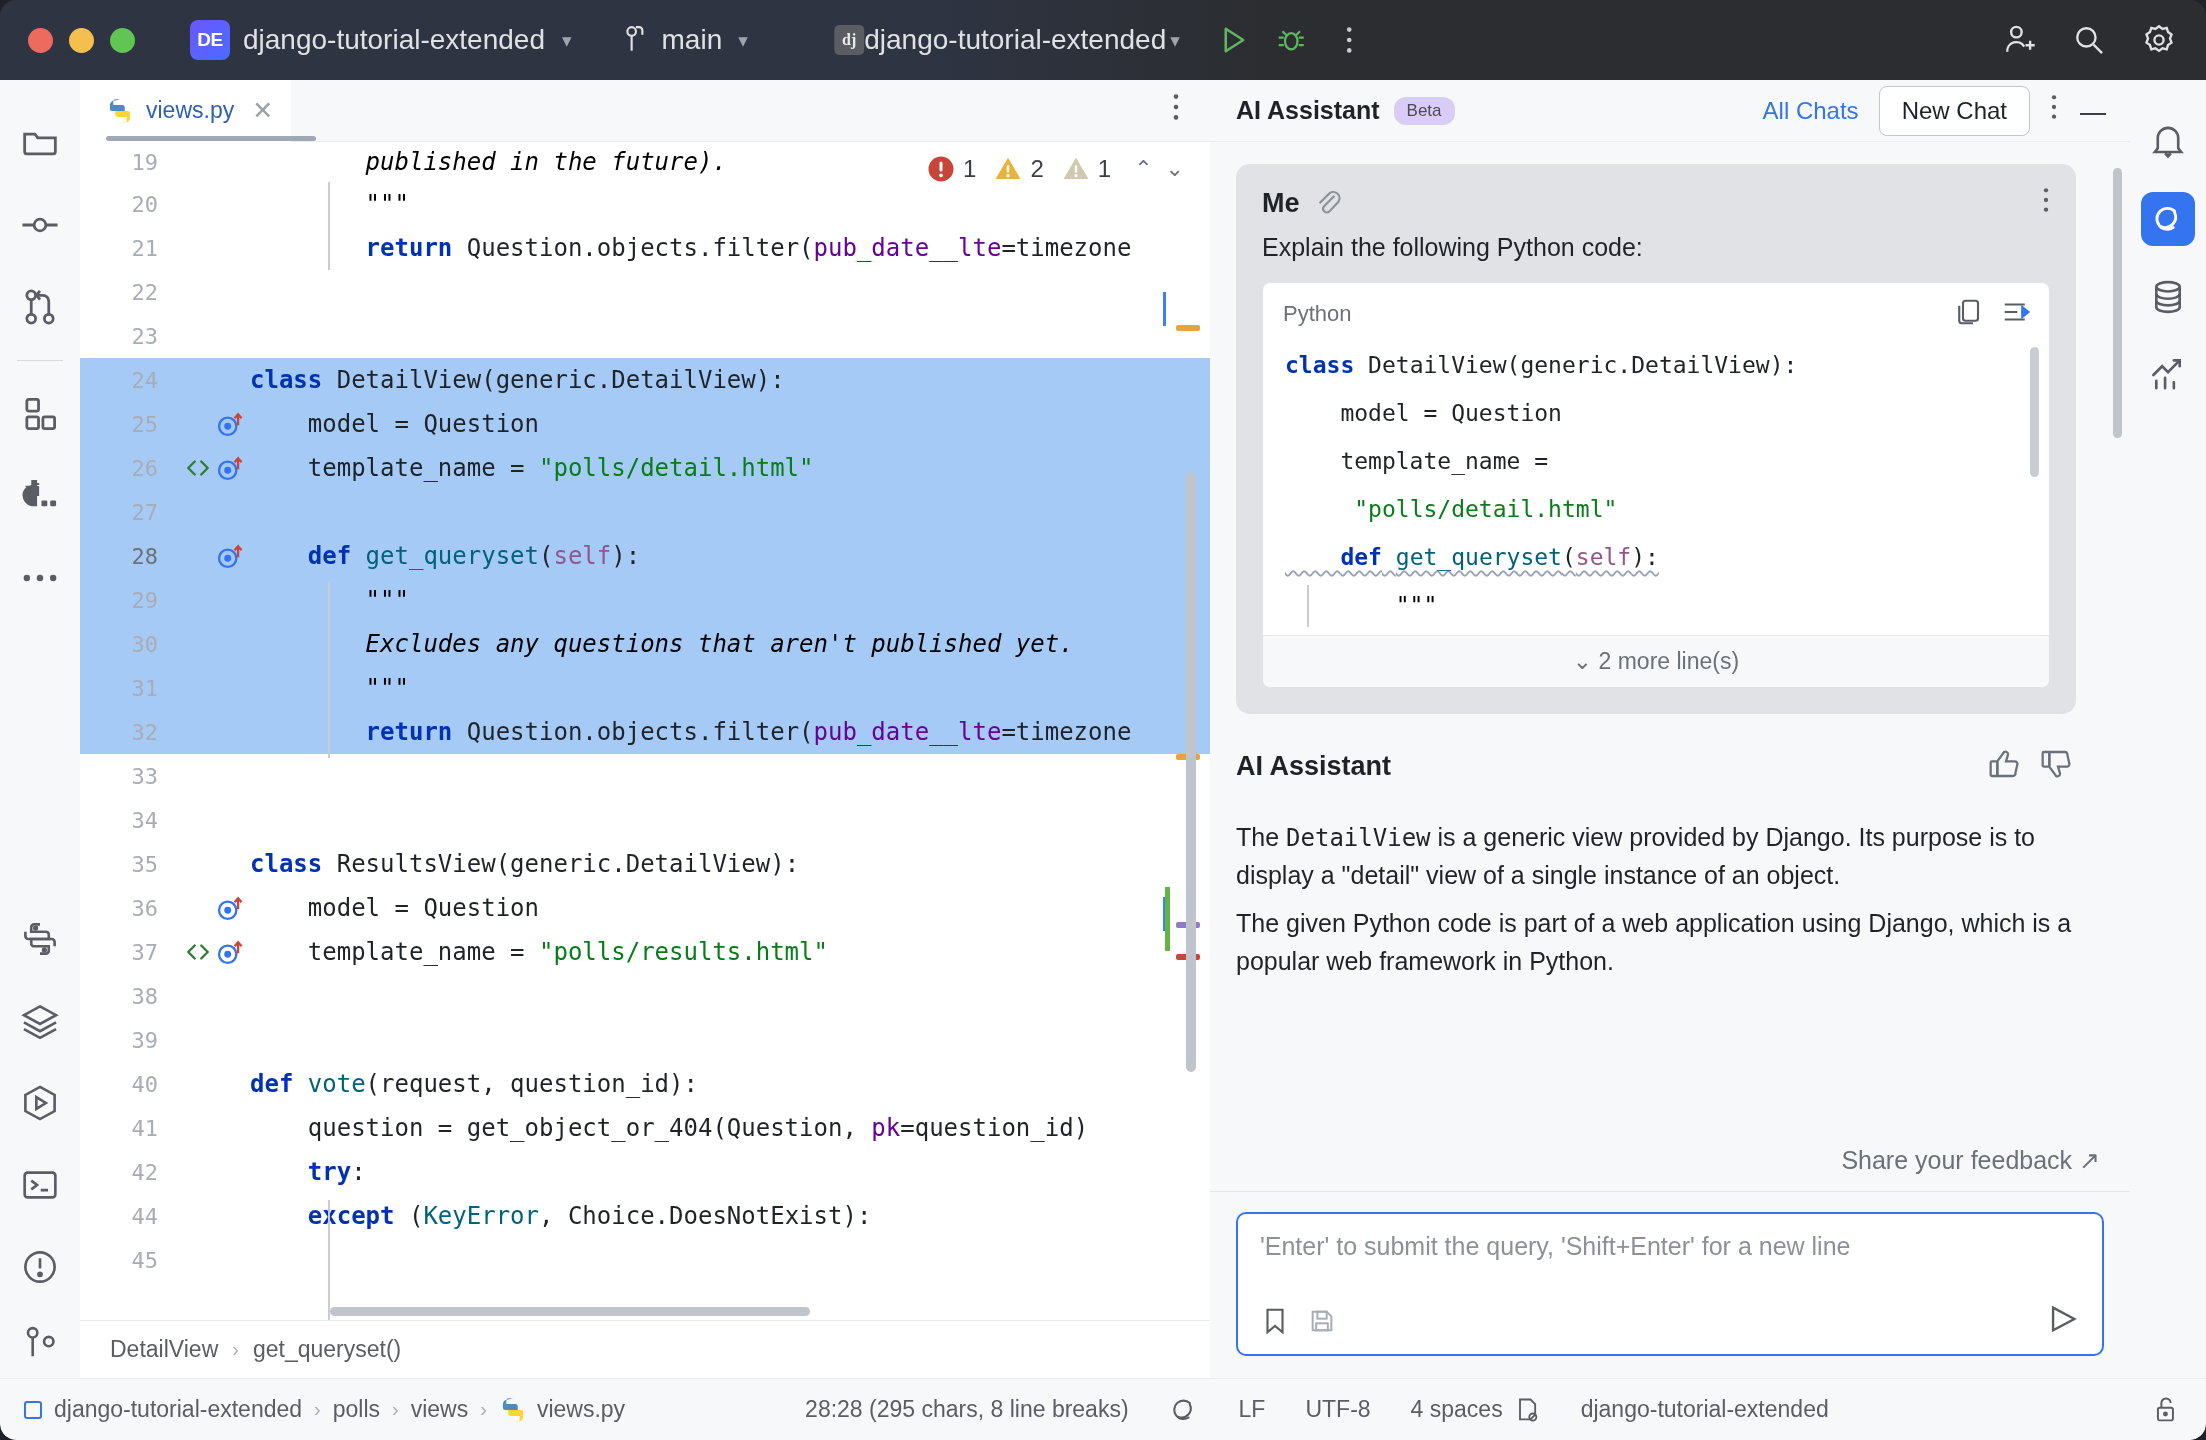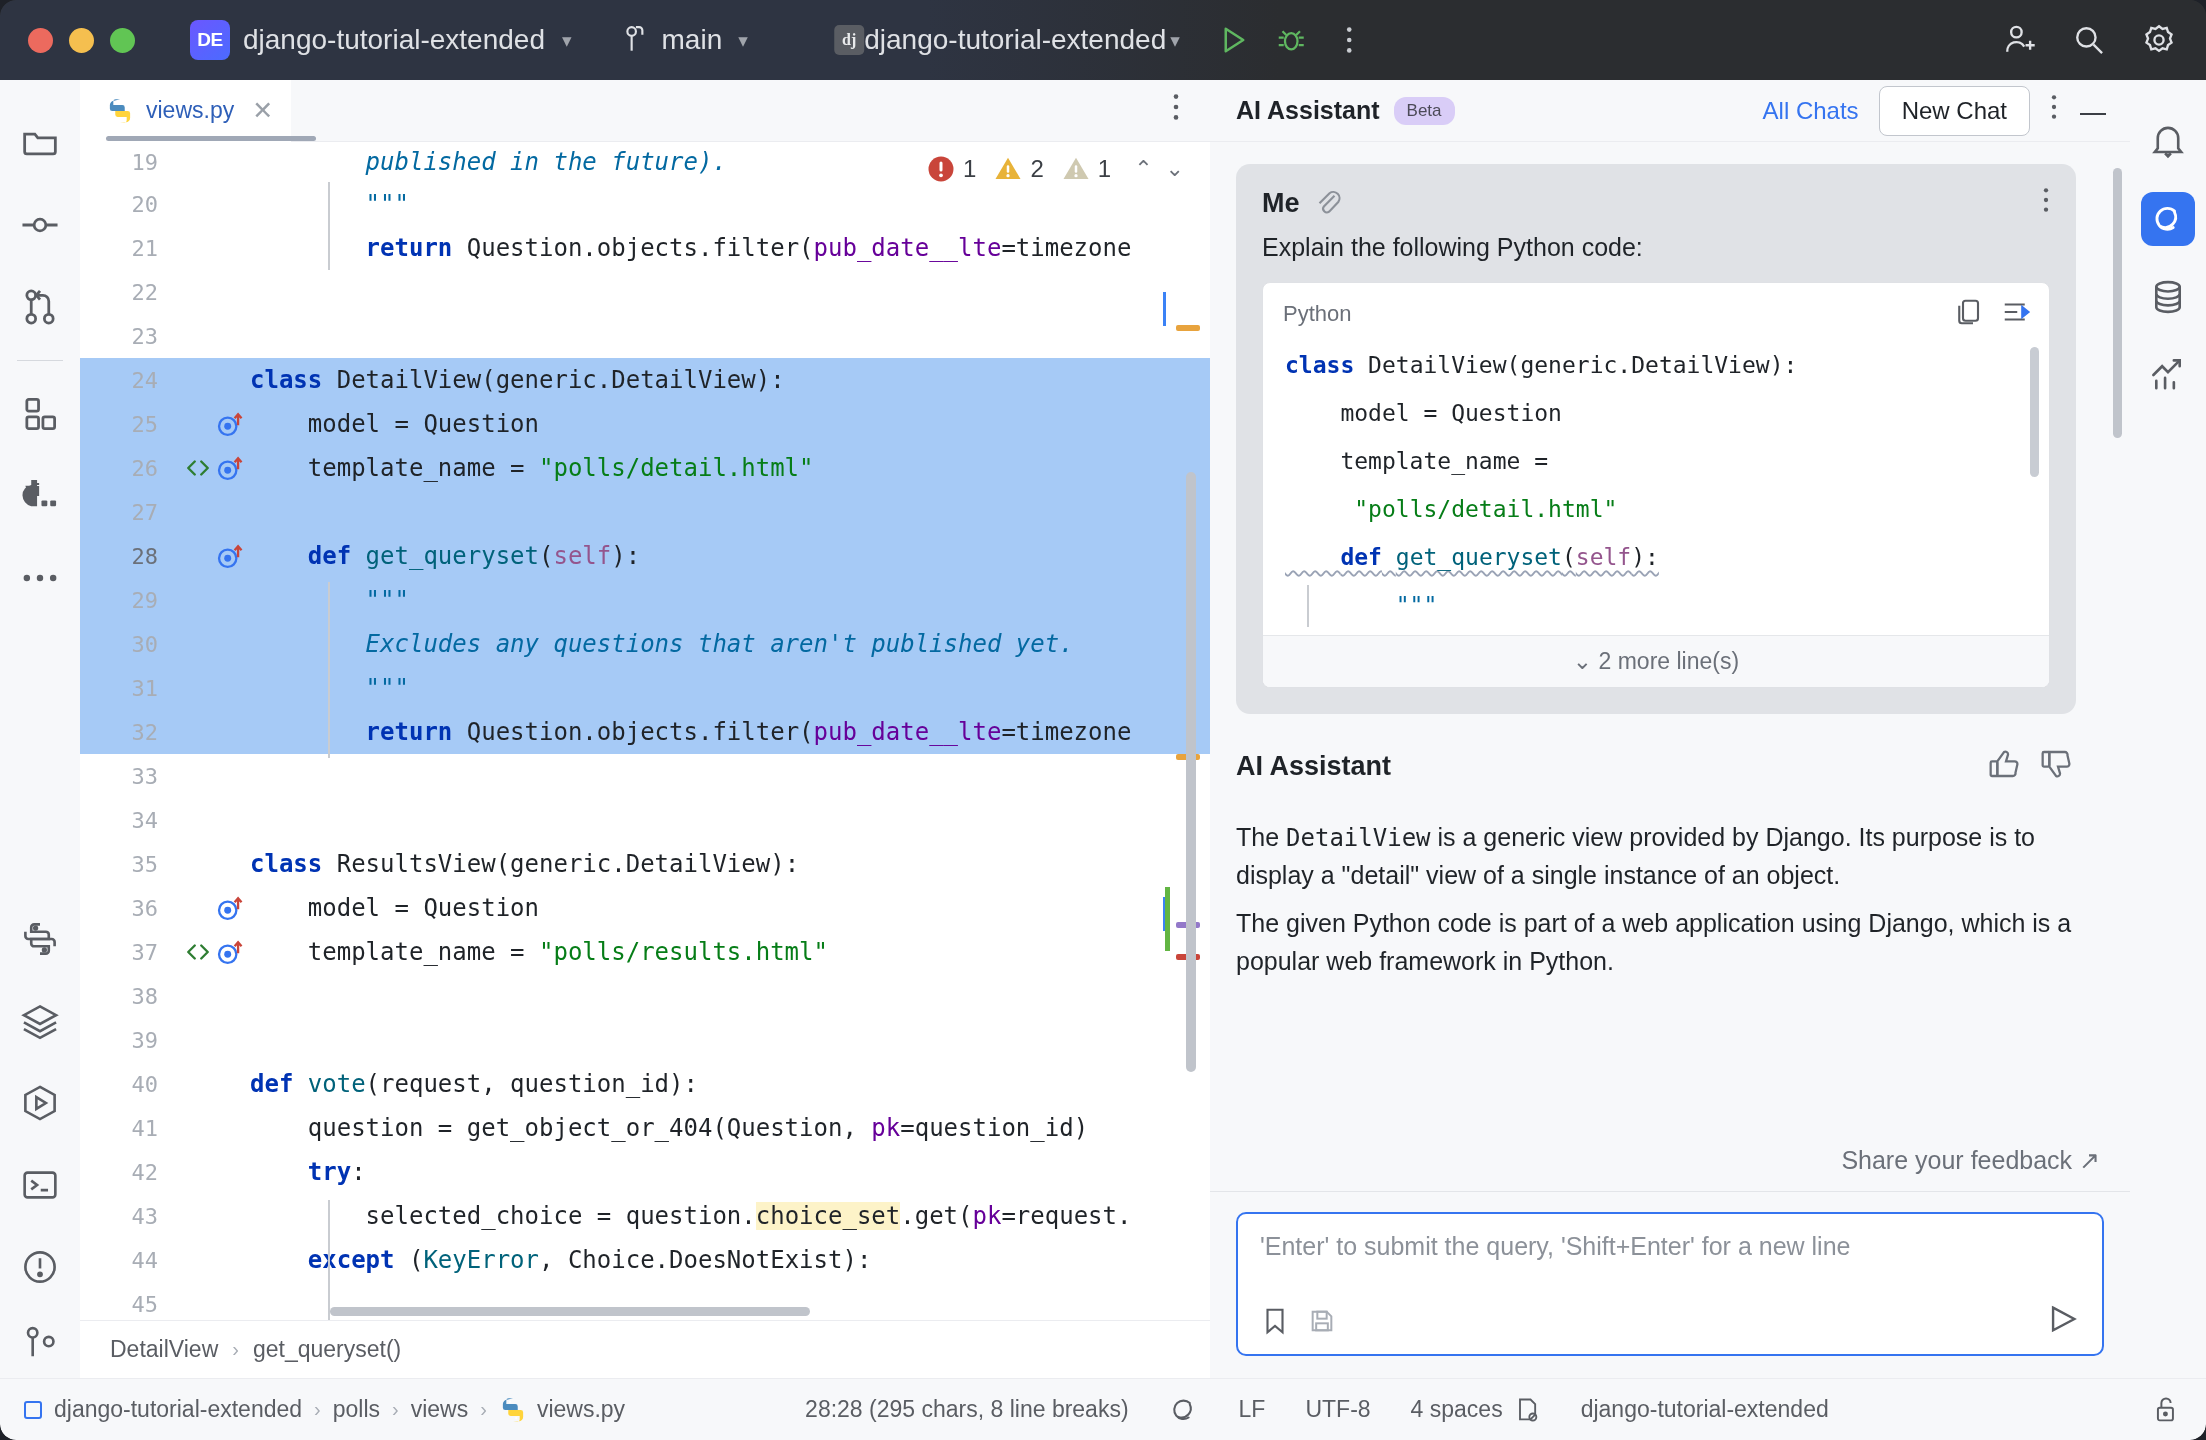--- a/index.html
+++ b/index.html
@@ -127,21 +127,21 @@
     font-family:"DejaVu Sans Mono", monospace; letter-spacing:0px;
   }
   .row.sel { background:#a6caf6; }
   .row.cur-ln .ln { color:#6b7079; }
 
   .k { color:#0033b3; font-weight:700; }
   .fn { color:#00627a; }
   .s { color:#067d17; }
   .kw-param { color:#660099; }
   .self { color:#94558d; }
-  .cmt { color:#0369a1; font-style:italic; }
+  .cmt { color:#000000; font-style:italic; }
   .hl { background:#fdf3c8; }
 
   .indent-guide { position:absolute; width:2px; background:#c9ccd1; }
 
   
   .ed-vscroll { position:absolute; right:14px; top:330px; width:10px; height:600px; background:#c0c4cb; border-radius:6px;}
   .ed-hscroll { position:absolute; left:250px; bottom:4px; height:9px; width:480px; background:#c0c4cb; border-radius:6px;}
   .mark-orange { position:absolute; right:10px; width:24px; height:6px; background:#e8a33d; border-radius:2px;}
   .mark-red { position:absolute; right:10px; width:24px; height:6px; background:#c9453a; border-radius:2px;}
   .mark-purple { position:absolute; right:10px; width:24px; height:6px; background:#9379c9; border-radius:2px;}
@@ -632,25 +632,20 @@
           <div class="gutter"></div>
           <div class="code-text">    question = get_object_or_404(Question, <span class="kw-param">pk</span>=question_id)</div>
         </div>
 
         <div class="row">
           <div class="ln">42</div>
           <div class="gutter"></div>
           <div class="code-text">    <span class="k">try</span>:</div>
         </div>
 
-        <div class="row">
-          <div class="ln">43</div>
-          <div class="gutter"></div>
-          <div class="code-text">        selected_choice = question.<span class="hl">choice_set</span>.get(<span class="kw-param">pk</span>=request.</div>
-        </div>
 
         <div class="row">
           <div class="ln">44</div>
           <div class="gutter"></div>
           <div class="code-text">    <span class="k">except</span> (<span class="fn">KeyError</span>, Choice.DoesNotExist):</div>
         </div>
 
         <div class="row">
           <div class="ln">45</div>
           <div class="gutter"></div>

